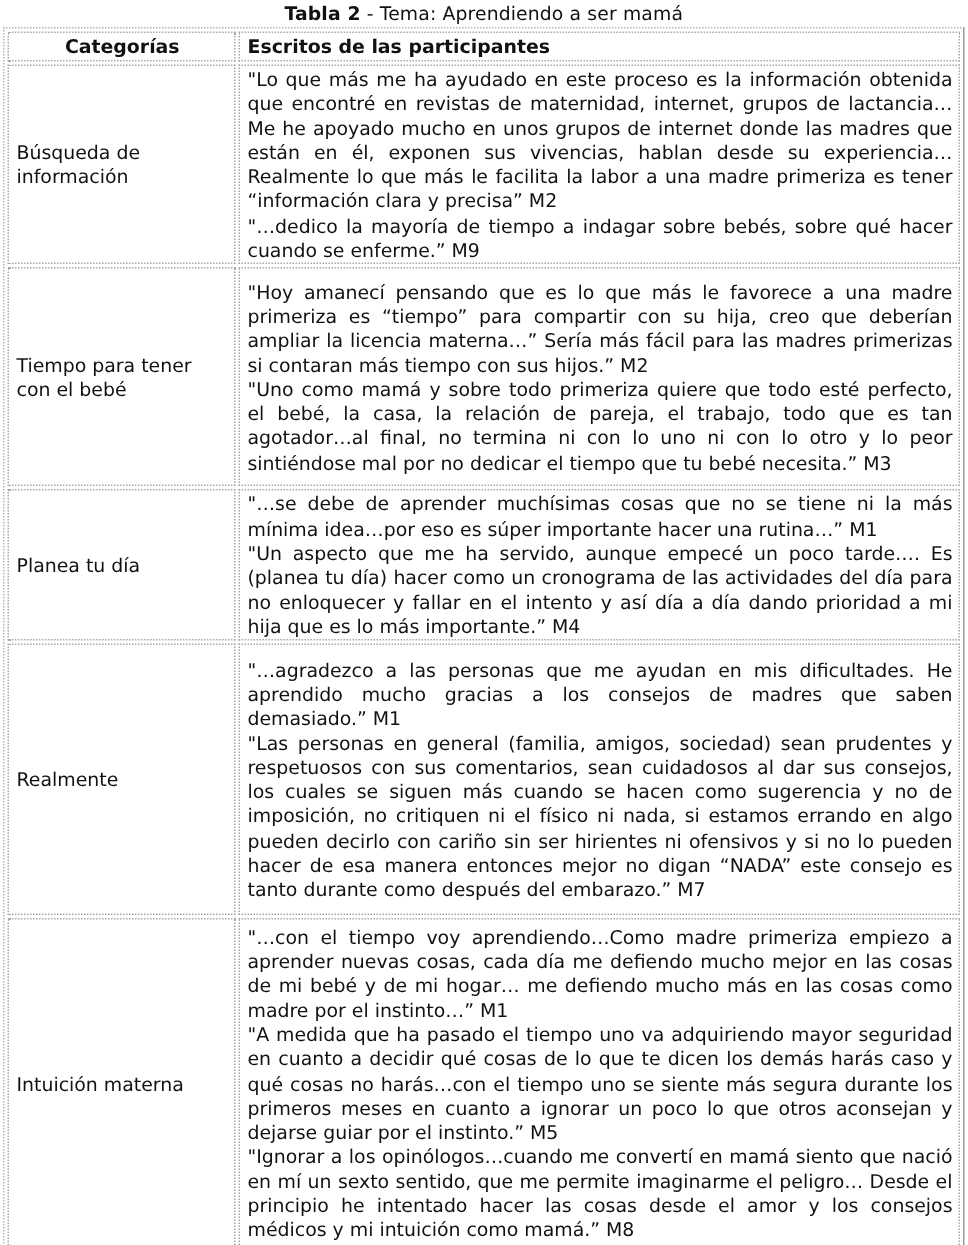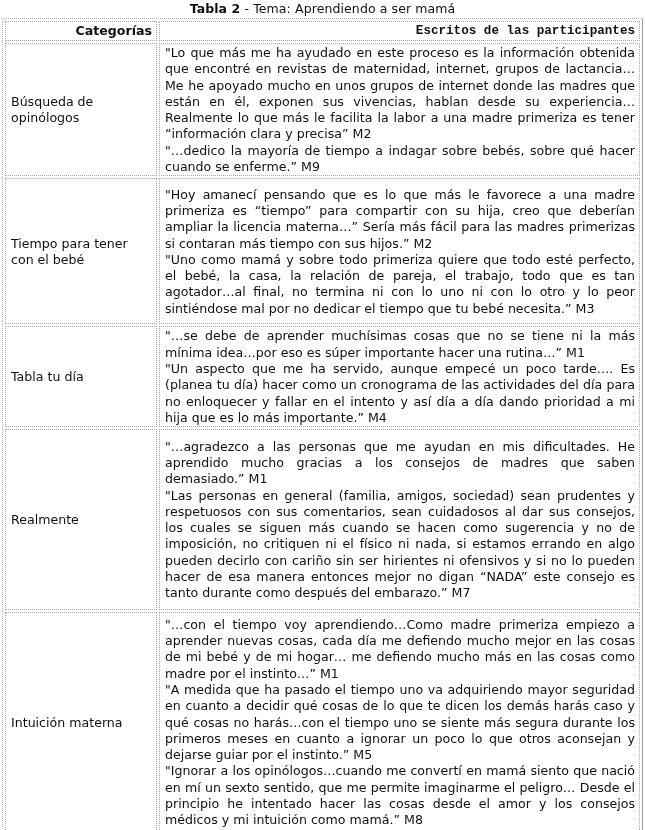--- a/index.html
+++ b/index.html
@@ -38,57 +38,57 @@
       border: 1px dotted #a8a8a8;
       vertical-align: middle;
       padding: 1px 4px 0 5px;
       font-size: 12.6px;
       line-height: 16.3px;
     }
     th {
       font-weight: bold;
       height: 17px;
     }
-    th.cat { text-align: right; width: 141px; }
-    th.esc { text-align: right; font-family: Liberation Mono, monospace; }
+    th.cat { text-align: center; width: 141px; }
+    th.esc { text-align: left; }
     td.cat { width: 141px; text-align: left; }
     td.esc { text-align: justify; }
     .quote { display: block; }
   </style>
 </head>
 <body>
 
 <div class="caption">
   <b>Tabla 2</b><span> - </span><span>Tema: Aprendiendo a ser mamá</span>
 </div>
 
 <table class="main">
   <thead>
     <tr>
       <th class="cat">Categorías</th>
       <th class="esc">Escritos de las participantes</th>
     </tr>
   </thead>
   <tbody>
     <tr style="height:133px">
-      <td class="cat">Búsqueda de opinólogos</td>
+      <td class="cat">Búsqueda de información</td>
       <td class="esc">
         <span class="quote">"Lo que más me ha ayudado en este proceso es la información obtenida que encontré en revistas de maternidad, internet, grupos de lactancia… Me he apoyado mucho en unos grupos de internet donde las madres que están en él, exponen sus vivencias, hablan desde su experiencia…Realmente lo que más le facilita la labor a una madre primeriza es tener “información clara y precisa” M2</span>
         <span class="quote">"…dedico la mayoría de tiempo a indagar sobre bebés, sobre qué hacer cuando se enferme.” M9</span>
       </td>
     </tr>
     <tr style="height:146px">
       <td class="cat">Tiempo para tener con el bebé</td>
       <td class="esc">
         <span class="quote">"Hoy amanecí pensando que es lo que más le favorece a una madre primeriza es “tiempo” para compartir con su hija, creo que deberían ampliar la licencia materna…” Sería más fácil para las madres primerizas si contaran más tiempo con sus hijos.” M2</span>
         <span class="quote"> "Uno como mamá y sobre todo primeriza quiere que todo esté perfecto, el bebé, la casa, la relación de pareja, el trabajo, todo que es tan agotador…al final, no termina ni con lo uno ni con lo otro y lo peor sintiéndose mal por no dedicar el tiempo que tu bebé necesita.” M3</span>
       </td>
     </tr>
     <tr style="height:97px">
-      <td class="cat">Tabla tu día</td>
+      <td class="cat">Planea tu día</td>
       <td class="esc">
         <span class="quote">"…se debe de aprender muchísimas cosas que no se tiene ni la más mínima idea…por eso es súper importante hacer una rutina…” M1</span>
         <span class="quote">"Un aspecto que me ha servido, aunque empecé un poco tarde…. Es (planea tu día) hacer como un cronograma de las actividades del día para no enloquecer y fallar en el intento y así día a día dando prioridad a mi hija que es lo más importante.” M4</span>
       </td>
     </tr>
     <tr style="height:181px">
       <td class="cat">Realmente</td>
       <td class="esc">
         <span class="quote">"…agradezco a las personas que me ayudan en mis dificultades. He aprendido mucho gracias a los consejos de madres que saben demasiado.” M1</span>
         <span class="quote">"Las personas en general (familia, amigos, sociedad) sean prudentes y respetuosos con sus comentarios, sean cuidadosos al dar sus consejos, los cuales se siguen más cuando se hacen como sugerencia y no de imposición, no critiquen ni el físico ni nada, si estamos errando en algo pueden decirlo con cariño sin ser hirientes ni ofensivos y si no lo pueden hacer de esa manera entonces mejor no digan “NADA” este consejo es tanto durante como después del embarazo.” M7</span>

